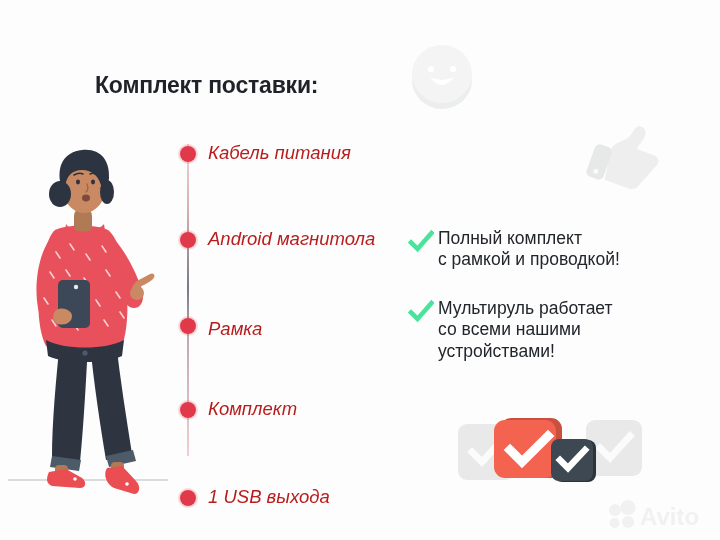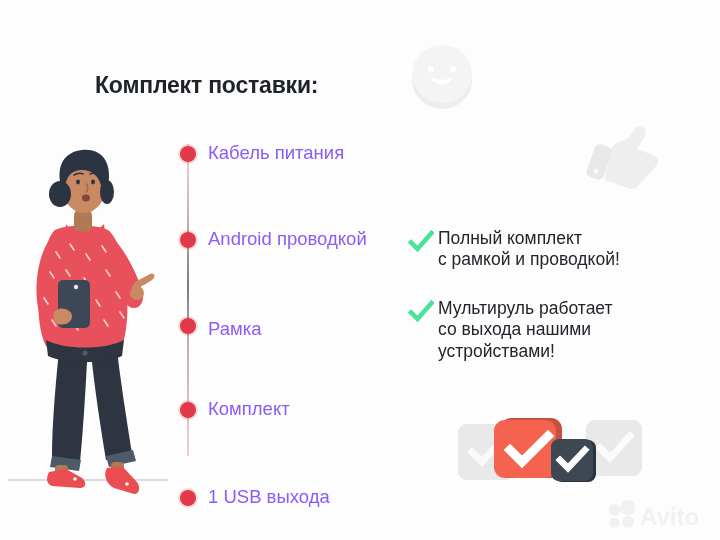--- a/index.html
+++ b/index.html
@@ -109,23 +109,24 @@
     width: 16px;
     height: 16px;
     border-radius: 50%;
     background: #e03a4a;
     box-shadow: 0 0 0 2px rgba(224,58,74,0.18);
   }
   .tl-label {
     position: absolute;
     left: 30px;
     font-size: 18.5px;
-    color: #8b5cf6;
+    color: #b91c1c;
     white-space: nowrap;
     line-height: 1.05;
+    font-style: italic;
   }
 
   
   .benefit {
     position: absolute;
     display: flex;
     align-items: flex-start;
   }
   .benefit .tick {
     flex: 0 0 auto;
@@ -251,21 +252,21 @@
 
   <div class="timeline">
     <div class="timeline-axis"></div>
 
     <div class="tl-item" style="top:9px">
       <span class="tl-dot" style="top:9px"></span>
       <span class="tl-label" style="top:6px">Кабель питания</span>
     </div>
     <div class="tl-item" style="top:52px">
       <span class="tl-dot" style="top:52px"></span>
-      <span class="tl-label" style="top:49px">Android проводкой</span>
+      <span class="tl-label" style="top:49px">Android магнитола</span>
     </div>
     <div class="tl-item" style="top:95px">
       <span class="tl-dot" style="top:95px"></span>
       <span class="tl-label" style="top:96px">Рамка</span>
     </div>
     <div class="tl-item" style="top:137px">
       <span class="tl-dot" style="top:137px"></span>
       <span class="tl-label" style="top:134px">Комплект</span>
     </div>
     <div class="tl-item" style="top:181px">
@@ -292,21 +293,21 @@
     </svg>
     <span class="btext">Полный комплект
 с рамкой и проводкой!</span>
   </div>
 
   <div class="benefit" id="benefit-1">
     <svg class="tick" viewBox="0 0 26 26">
       <path d="M3 13.5 L9.5 20 L23.5 4" stroke="#4ae39b" stroke-width="4.6" fill="none" stroke-linecap="square" stroke-linejoin="miter"></path>
     </svg>
     <span class="btext">Мультируль работает
-со выхода нашими
+со всеми нашими
 устройствами!</span>
   </div>
 
   <svg class="deco-checks" viewBox="0 0 188 80">
 
     <rect x="2" y="12" width="56" height="56" rx="9" fill="#e9e9e9"></rect>
     <path d="M16 40 L26 50 L46 28" stroke="#fbfbfb" stroke-width="7" fill="none" stroke-linecap="square" stroke-linejoin="miter"></path>
 
     <rect x="130" y="8" width="56" height="56" rx="9" fill="#e9e9e9"></rect>
     <path d="M144 36 L154 46 L174 24" stroke="#fbfbfb" stroke-width="7" fill="none" stroke-linecap="square" stroke-linejoin="miter"></path>

